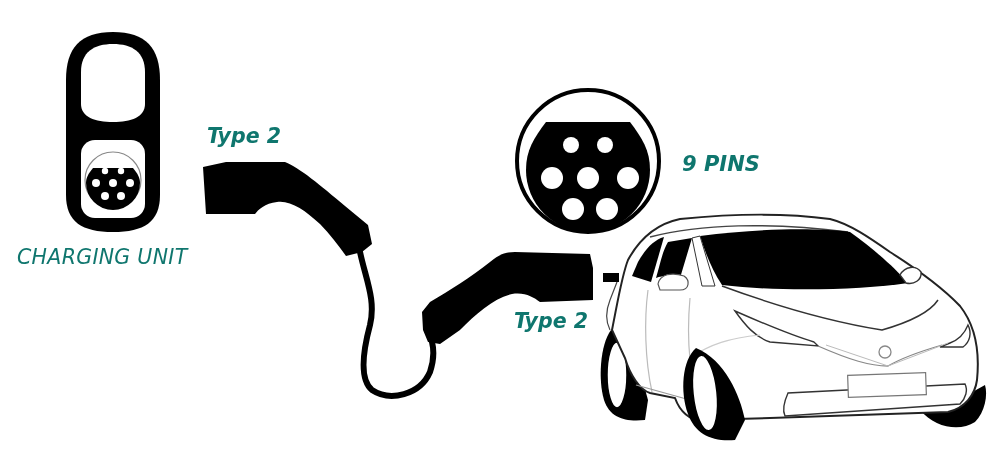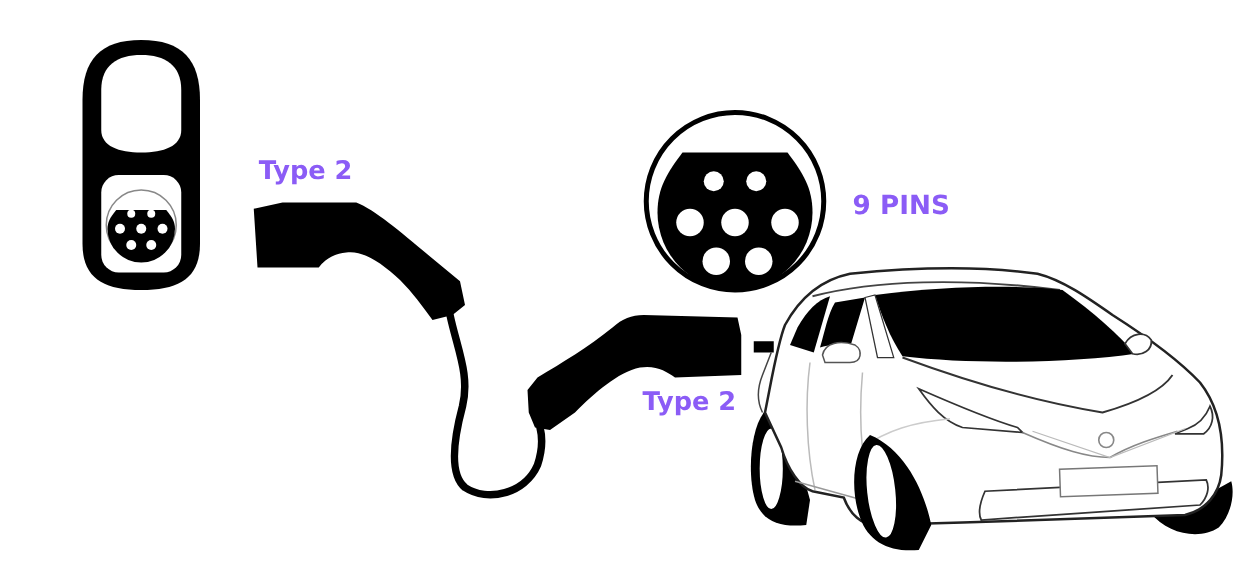--- a/index.html
+++ b/index.html
@@ -19,25 +19,26 @@
       left: 0; top: 0;
       width: 1000px;
       height: 462px;
     }
     .stage svg {
       position: absolute;
       left: 0; top: 0;
     }
     .label {
       position: absolute;
-      color: #8b5cf6;
+      color: #0f766e;
       font-family: "DejaVu Sans", sans-serif;
       font-weight: 600;
       white-space: nowrap;
       line-height: 1;
+      font-style: italic;
     }
     .label-unit {
       left: 17px;
       top: 247px;
       font-size: 20.5px;
       letter-spacing: 0.3px;
       font-weight: 500;
     }
     .label-type-top {
       left: 207px;
@@ -208,20 +209,21 @@
       <rect x="848" y="374" width="78" height="22" fill="#fff" stroke="#777" stroke-width="1.2" transform="rotate(-2 887 385)"></rect>
 
       <path d="M696 348 C 682 360, 680 392, 688 414 C 695 434, 712 442, 735 440 L 745 420 C 740 395, 725 360, 696 348 Z" fill="#000"></path>
       <ellipse cx="705" cy="393" rx="12" ry="38" fill="#fff" stroke="#000" stroke-width="1.5" transform="rotate(-6 705 393)"></ellipse>
 
       <rect x="603" y="273" width="16" height="9" fill="#000"></rect>
       <path d="M617 282 L 610 300 C 606 310, 605 320, 610 330" fill="none" stroke="#444" stroke-width="1.2"></path>
     </g>
   </svg>
 
+  <div class="label label-unit">CHARGING UNIT</div>
 
   <div class="label label-type-top">Type 2</div>
 
   <div class="label label-type-bottom">Type 2</div>
 
   <div class="label label-pins">9 PINS</div>
 
 </div>
 
 </body></html>

